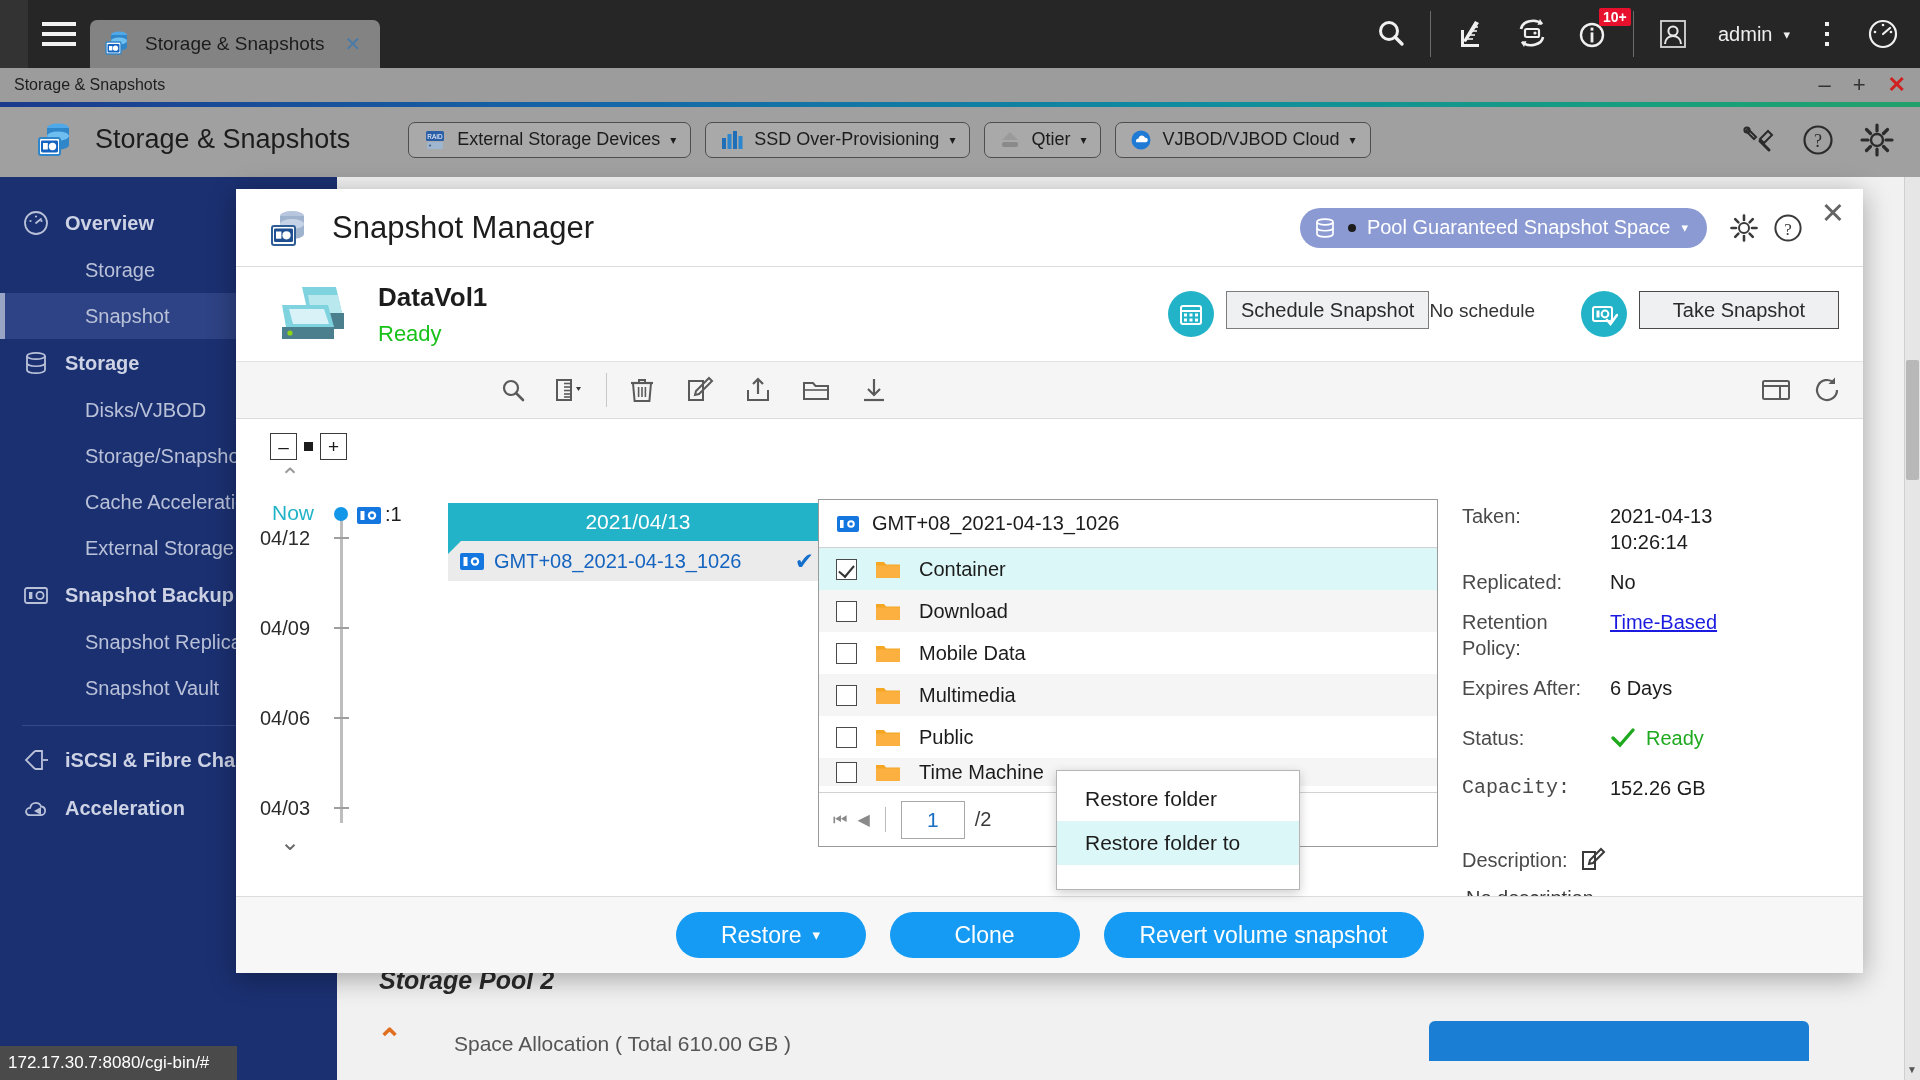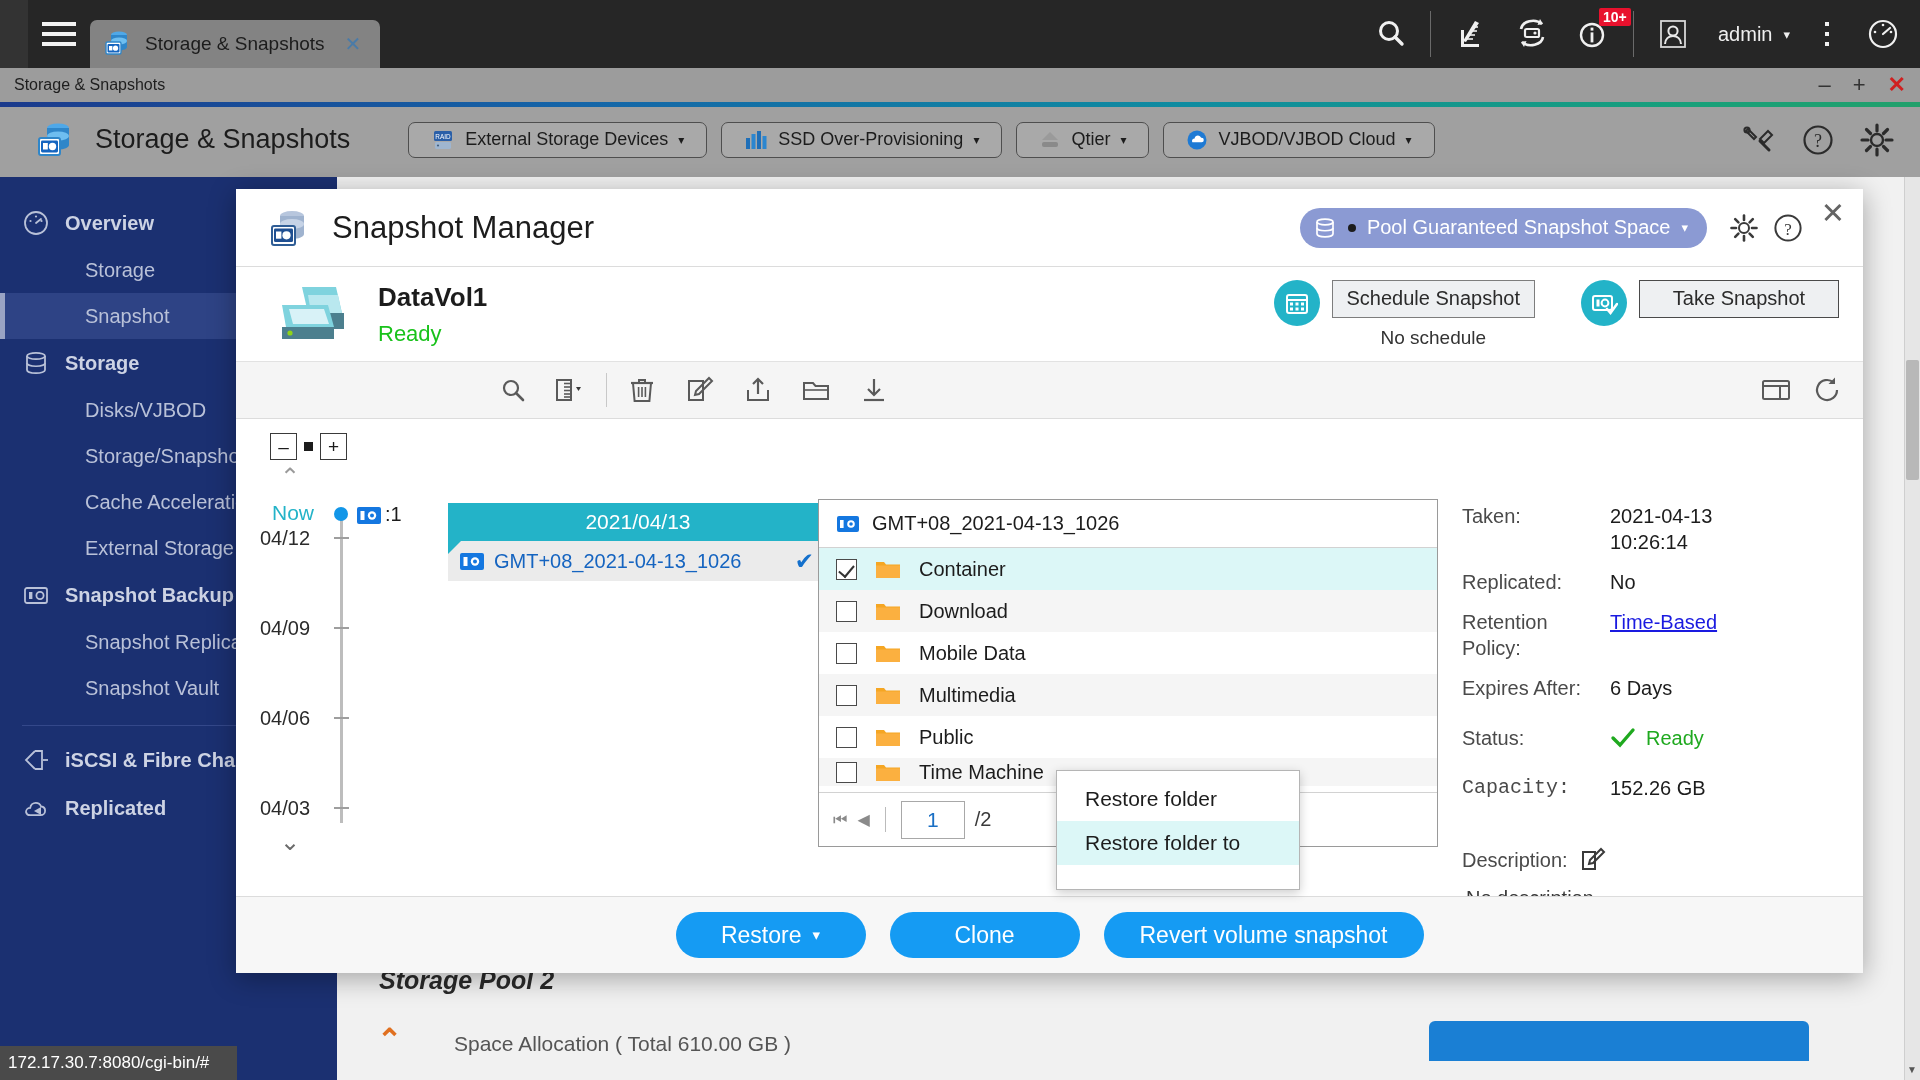--- a/index.html
+++ b/index.html
@@ -63,21 +63,21 @@
     position: absolute; left: 0; top: 102px; width: 1920px; height: 5px;
     background: linear-gradient(90deg, #1b3a8c 0%, #1565a8 30%, #0f8ca0 62%, #18a07a 88%, #22a06b 100%);
     z-index: 4;
   }
   .app-ico { width: 42px; height: 42px; position: relative; flex: none; }
   .app-title { font-size: 27px; color: #1c1c1c; margin-left: 17px; white-space: nowrap; }
   .hdr-btns { display: flex; align-items: center; gap: 14px; margin-left: 58px; }
   .hdr-btn {
     height: 36px; border: 1px solid #4e4e4e; border-radius: 7px;
     background: rgba(255,255,255,0.10); display: flex; align-items: center;
-    padding: 0 22px; gap: 10px; font-size: 18px; color: #1c1c1c;
+    padding: 0 14px; gap: 10px; font-size: 18px; color: #1c1c1c;
     white-space: nowrap; cursor: pointer;
   }
   .hdr-btn .cv { font-size: 12px; color: #1c1c1c; }
   .hdr-right { margin-left: auto; display: flex; align-items: center; gap: 26px; padding-right: 26px; }
 
   
   .sidebar {
     position: absolute; left: 0; top: 177px; width: 337px; height: 903px;
     background: #1b3071; padding-top: 22px; overflow: hidden;
   }
@@ -576,21 +576,21 @@
     </span>
     <span class="np-lbl">iSCSI &amp; Fibre Channel</span>
   </div>
   <div class="nav-parent">
     <span class="np-ico">
       <svg width="28" height="28" viewBox="0 0 28 28">
         <path d="M4 18a4.2 4.2 0 0 1 4.2-4.2c.4-2.8 2.8-5 5.6-5 2.4 0 4.5 1.5 5.3 3.7 2.3.2 4 2 4 4.3 0 2.4-2 4.4-4.4 4.4H8.2A4.2 4.2 0 0 1 4 18z" fill="none" stroke="#b9c1d8" stroke-width="1.8"></path>
         <path d="M12 17l7-4 0 8z" fill="#b9c1d8"></path>
       </svg>
     </span>
-    <span class="np-lbl">Replicated</span>
+    <span class="np-lbl">Acceleration</span>
   </div>
 </div>
 
 <div class="page-bg">
   <div class="bg-pool-title">Storage Pool 2</div>
   <div class="bg-chev">⌃</div>
   <div class="bg-sub">Space Allocation ( Total 610.00 GB )</div>
   <div class="bg-blue-btn"></div>
 </div>
 
@@ -675,21 +675,21 @@
           <g fill="#fff">
             <rect x="7" y="13.5" width="3" height="3"></rect>
               <rect x="12.5" y="13.5" width="3" height="3"></rect>
             <rect x="18" y="13.5" width="3" height="3"></rect>
               <rect x="7" y="18.5" width="3" height="3"></rect>
             <rect x="12.5" y="18.5" width="3" height="3"></rect>
               <rect x="18" y="18.5" width="3" height="3"></rect>
           </g>
         </svg>
       </div>
-      <div style="display:flex;flex-direction:column;">
+      <div style="display:flex;flex-direction:row;">
         <div class="box-btn">Schedule Snapshot</div>
         <div class="noschedule">No schedule</div>
       </div>
       <div class="circ-btn" style="margin-left:34px;">
         <svg width="28" height="28" viewBox="0 0 28 28">
           <rect x="3" y="7" width="19" height="14" rx="2" fill="none" stroke="#fff" stroke-width="2"></rect>
           <circle cx="15" cy="14" r="3.4" fill="none" stroke="#fff" stroke-width="2"></circle>
           <rect x="6.5" y="10.5" width="3" height="7" fill="#fff"></rect>
           <path d="M17 20l3.5 4L27 15" fill="none" stroke="#fff" stroke-width="2.6" stroke-linecap="round"></path>
         </svg>

